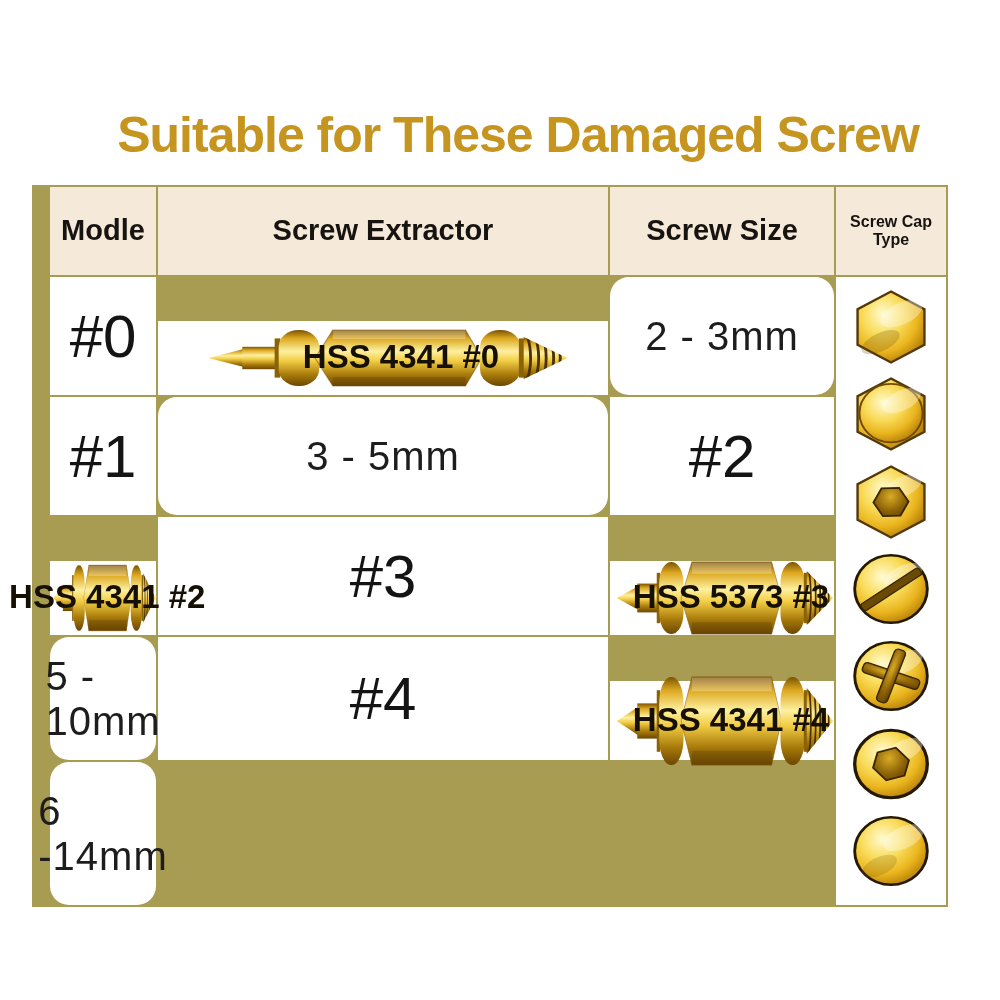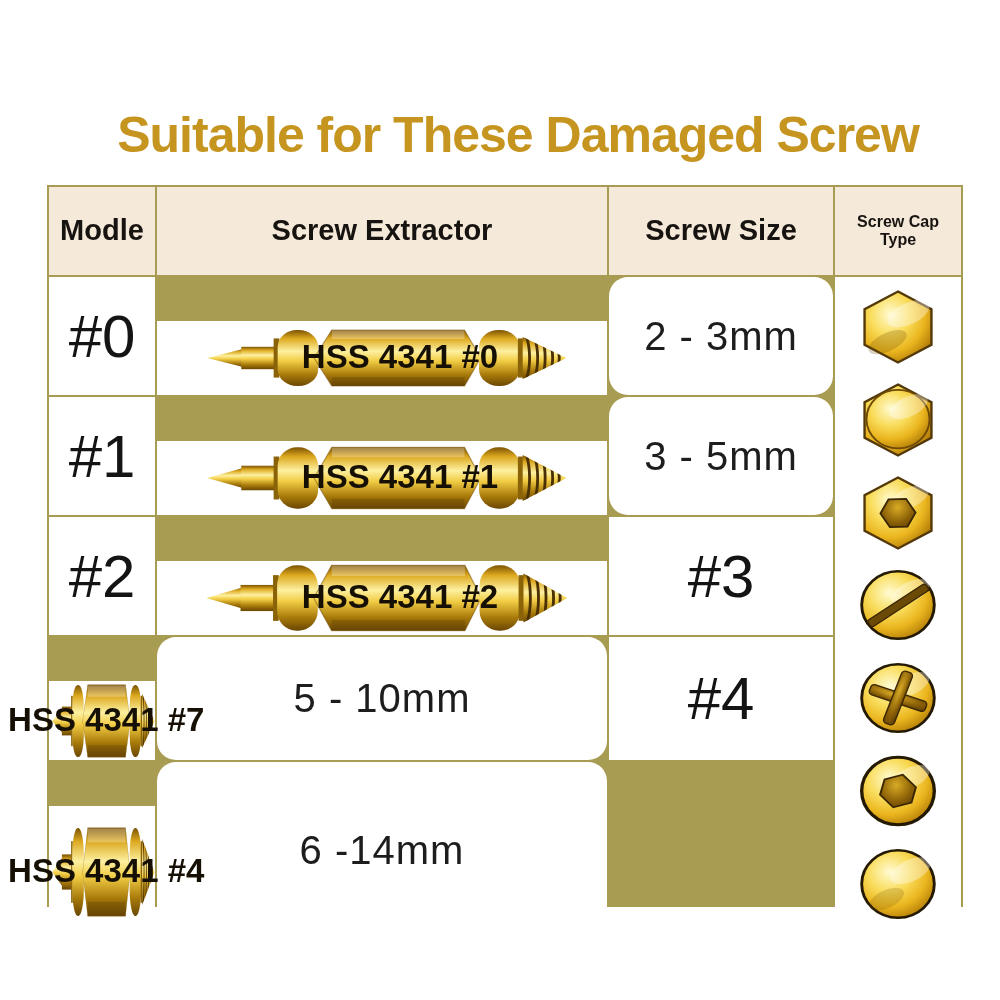--- a/index.html
+++ b/index.html
@@ -7,25 +7,26 @@
     width:1000px;height:1000px;background:#ffffff;
     font-family:"Liberation Sans", sans-serif;
     position:relative;overflow:hidden;
   }
   .title{
     position:absolute;left:0;top:88px;width:1000px;margin:18px;
     text-align:center;font-size:50px;font-weight:bold;letter-spacing:-1px;
     color:#C6951F;
   }
   .spec-table{
-    position:absolute;left:47px;top:185px;width:916px;height:722px;
+    position:absolute;left:32px;top:185px;width:916px;height:722px;
     box-sizing:border-box;border:2px solid #A89B52;background:#A89B52;
     display:grid;gap:2px;
     grid-template-columns:106px 450px 224px 1fr;
     grid-template-rows:88px 118px 118px 118px 123px 1fr;
+    padding-left:16px;
   }
   .cell{background:#ffffff;display:flex;align-items:center;justify-content:center;}
   .hcell{background:#F5EAD9;font-weight:bold;font-size:29px;color:#171310;text-align:center;line-height:1.15;}
   .hcell.small{font-size:16px;padding:0 6px;}
   .model{font-size:60px;color:#141414;font-weight:400;}
   .size{font-size:40px;color:#1d1d1d;font-weight:400;letter-spacing:1px;border-radius:19px;}
   .bitwrap{position:relative;display:flex;align-items:center;justify-content:center;margin-top:44px;}
   .bit{display:block;}
   .bit-r0{width:372px;height:84px;}
   .bit-r1{width:372px;height:92px;}
@@ -108,42 +109,36 @@
   <div class="cell model">#0</div>
   <div class="cell bitwrap">
     <svg class="bit bit-r0" viewBox="0 0 460 120" preserveAspectRatio="none">
         <use href="#bit"></use>
       </svg>
     <div class="bitlabel">HSS 4341 #0</div>
   </div>
   <div class="cell size">2 - 3mm</div>
 
   <div class="cell model">#1</div>
-  <div class="cell bitwrap">
-    <svg class="bit bit-r1" viewBox="0 0 460 120" preserveAspectRatio="none">
-        <use href="#bit"></use>
-      </svg>
-    <div class="bitlabel">HSS 4341 #1</div>
-  </div>
   <div class="cell size">3 - 5mm</div>
 
   <div class="cell model">#2</div>
   <div class="cell bitwrap">
     <svg class="bit bit-r2" viewBox="0 0 460 120" preserveAspectRatio="none">
         <use href="#bit"></use>
       </svg>
     <div class="bitlabel">HSS 4341 #2</div>
   </div>
 
   <div class="cell model">#3</div>
   <div class="cell bitwrap">
     <svg class="bit bit-r3" viewBox="0 0 460 120" preserveAspectRatio="none">
         <use href="#bit"></use>
       </svg>
-    <div class="bitlabel">HSS 4341 #7</div>
+    <div class="bitlabel">HSS 5373 #3</div>
   </div>
   <div class="cell size">5 - 10mm</div>
 
   <div class="cell model">#4</div>
   <div class="cell bitwrap">
     <svg class="bit bit-r4" viewBox="0 0 460 120" preserveAspectRatio="none">
         <use href="#bit"></use>
       </svg>
     <div class="bitlabel">HSS 4341 #4</div>
   </div>

